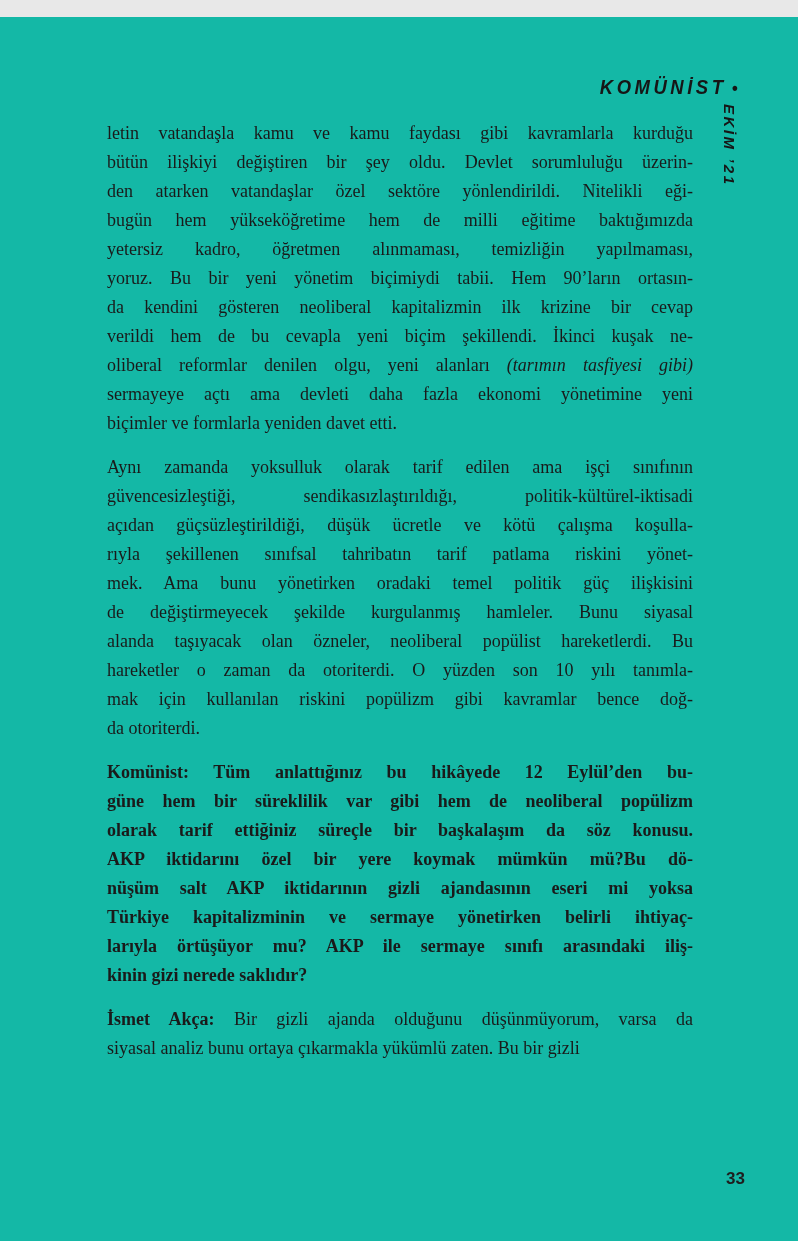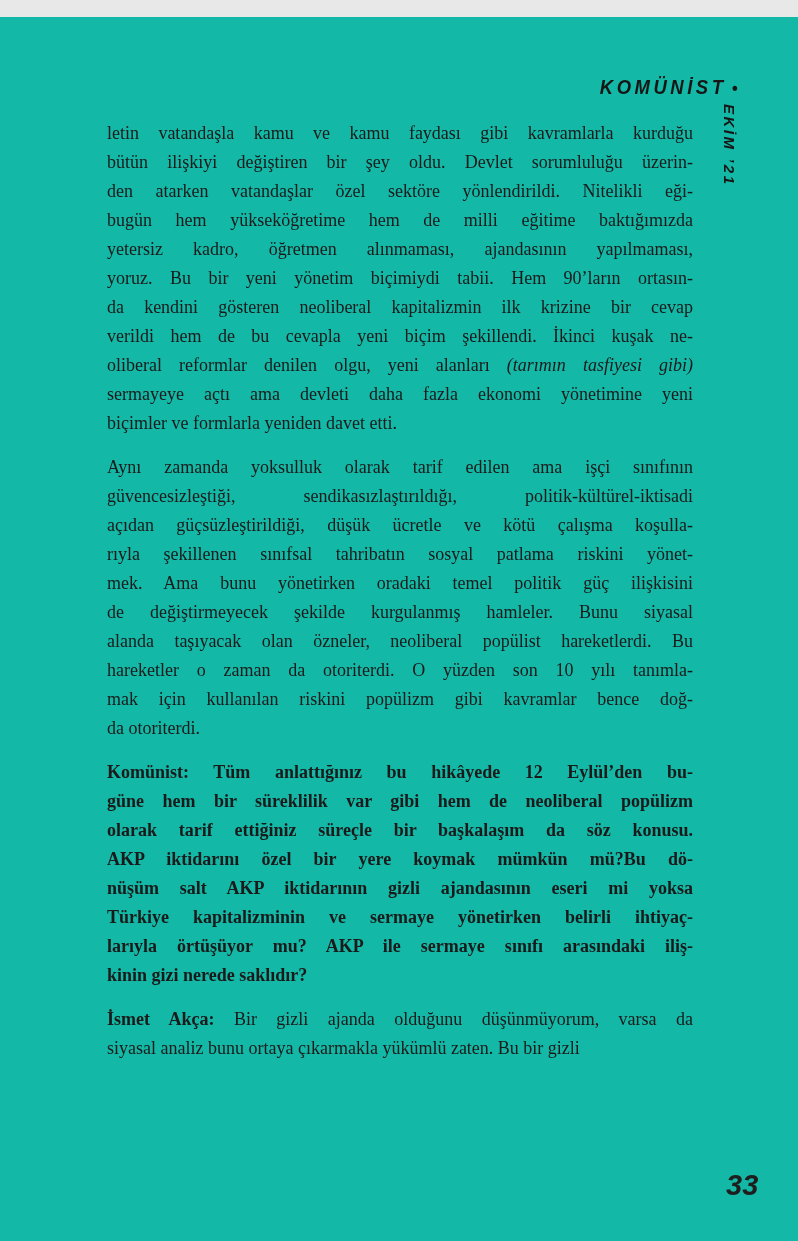--- a/index.html
+++ b/index.html
@@ -74,55 +74,54 @@
   }
   .line.last {
     text-align-last: left;
   }
   .page-number {
     position: absolute;
     left: 726px;
     top: 1152px;
     font-family: "Liberation Sans", sans-serif;
     font-weight: 700;
-    font-size: 29px;
+    font-size: 17px;
     color: #1e1e1e;
-    font-style: italic;
   }
 </style>
 </head>
 <body>
 
 <div class="page">
 
   <div class="masthead">
     <span>KOMÜNİST</span><span class="bullet">•</span>
   </div>
 
   <div class="issue-vertical">EKİM ’21</div>
 
   <div class="body-text" id="body-text">
       <div class="para">
         <div class="line">letin vatandaşla kamu ve kamu faydası gibi kavramlarla kurduğu</div>
         <div class="line">bütün ilişkiyi değiştiren bir şey oldu. Devlet sorumluluğu üzerin-</div>
         <div class="line">den atarken vatandaşlar özel sektöre yönlendirildi. Nitelikli eği-</div>
         <div class="line">bugün hem yükseköğretime hem de milli eğitime baktığımızda</div>
-        <div class="line">yetersiz kadro, öğretmen alınmaması, ajandasının yapılmaması,</div>
+        <div class="line">yetersiz kadro, öğretmen alınmaması, temizliğin yapılmaması,</div>
         <div class="line">yoruz. Bu bir yeni yönetim biçimiydi tabii. Hem 90’ların ortasın-</div>
         <div class="line">da kendini gösteren neoliberal kapitalizmin ilk krizine bir cevap</div>
         <div class="line">verildi hem de bu cevapla yeni biçim şekillendi. İkinci kuşak ne-</div>
         <div class="line">oliberal reformlar denilen olgu, yeni alanları <i>(tarımın tasfiyesi gibi)</i></div>
         <div class="line">sermayeye açtı ama devleti daha fazla ekonomi yönetimine yeni</div>
         <div class="line last">biçimler ve formlarla yeniden davet etti.</div>
       </div>
       <div class="para">
         <div class="line">Aynı zamanda yoksulluk olarak tarif edilen ama işçi sınıfının</div>
         <div class="line">güvencesizleştiği, sendikasızlaştırıldığı, politik-kültürel-iktisadi</div>
         <div class="line">açıdan güçsüzleştirildiği, düşük ücretle ve kötü çalışma koşulla-</div>
-        <div class="line">rıyla şekillenen sınıfsal tahribatın sosyal patlama riskini yönet-</div>
+        <div class="line">rıyla şekillenen sınıfsal tahribatın tarif patlama riskini yönet-</div>
         <div class="line">mek. Ama bunu yönetirken oradaki temel politik güç ilişkisini</div>
         <div class="line">de değiştirmeyecek şekilde kurgulanmış hamleler. Bunu siyasal</div>
         <div class="line">alanda taşıyacak olan özneler, neoliberal popülist hareketlerdi. Bu</div>
         <div class="line">hareketler o zaman da otoriterdi. O yüzden son 10 yılı tanımla-</div>
         <div class="line">mak için kullanılan riskini popülizm gibi kavramlar bence doğ-</div>
         <div class="line last">da otoriterdi.</div>
       </div>
       <div class="para bold">
         <div class="line">Komünist: Tüm anlattığınız bu hikâyede 12 Eylül’den bu-</div>
         <div class="line">güne hem bir süreklilik var gibi hem de neoliberal popülizm</div>

